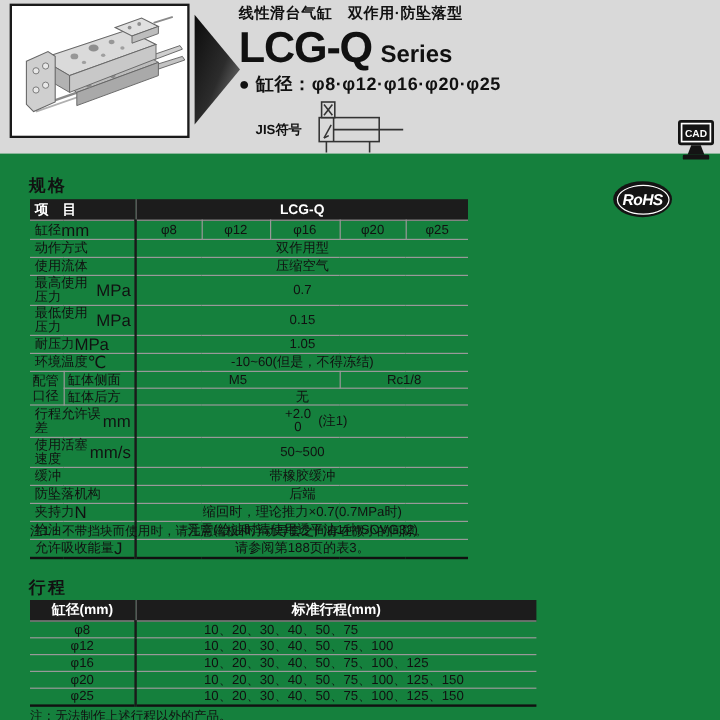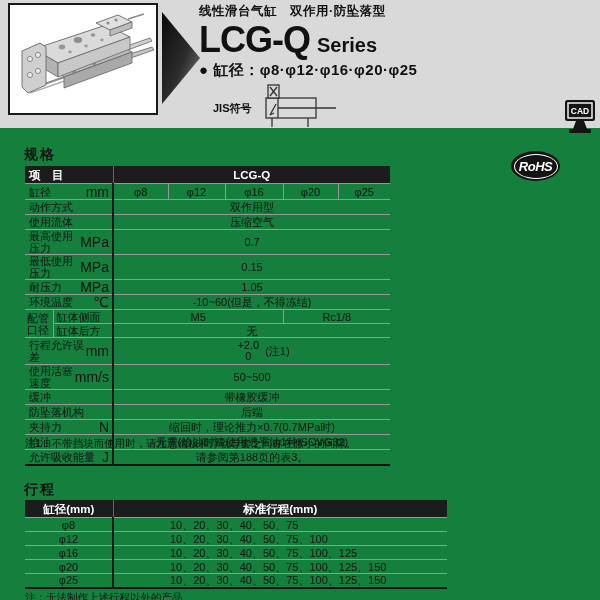--- a/index.html
+++ b/index.html
@@ -33,21 +33,21 @@
   
   table{border-collapse:collapse;table-layout:fixed;}
   .spec-table{position:absolute;left:25px;top:166px;width:365px;border-bottom:2px solid #111;
               font-size:11px;line-height:12px;}
   .spec-table td{border-bottom:1px solid #999;padding:0;vertical-align:middle;}
   .hdr td{background:#1c1c1c;color:#fff;font-weight:700;font-size:11.5px;height:17px;}
   .hdr .item-h{padding-left:4px;border-right:1px solid #666;}
   .hdr .series-h{text-align:center;}
   .divR{border-right:2px solid #1a1a1a;}
   .thinR{border-right:1px solid #999;}
-  .lbl{display:flex;justify-content:space-between;align-items:center;padding:0 3px 0 4px;}
+  .lbl{display:flex;align-items:center;padding:0 3px 0 4px;}
   .lbl .u{font-size:14px;}
   .val{text-align:center;}
   .r16{height:16px;} .r15{height:15px;} .r14{height:14px;}
   .tol-cell{height:26px;}
   .tol-wrap{display:flex;align-items:center;justify-content:center;gap:6px;padding-left:23px;}
   .tol-stack{display:flex;flex-direction:column;align-items:center;line-height:11px;}
   
   .notes{position:absolute;left:25px;font-size:10.5px;line-height:12.5px;}
   #specNotes{top:437px;}
   #strokeNote{top:591px;}

